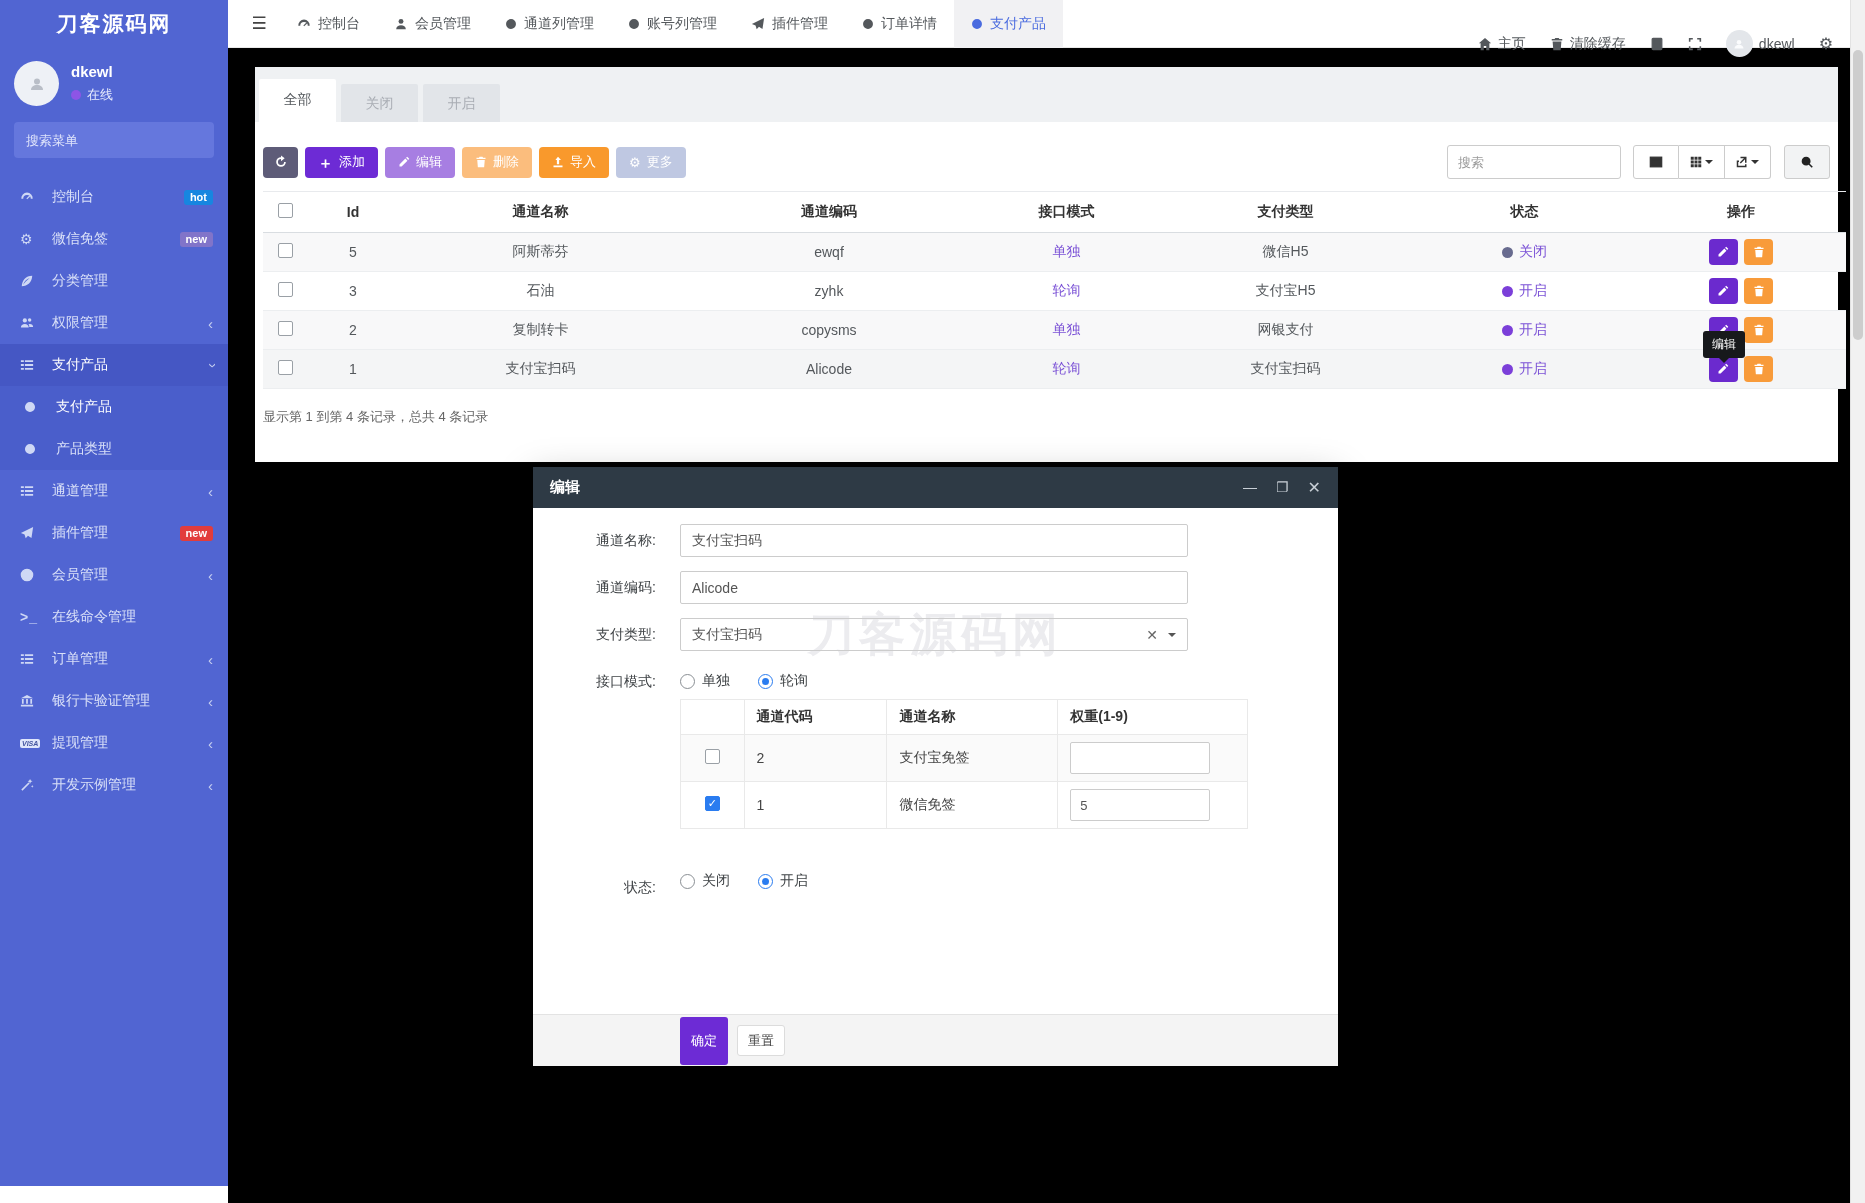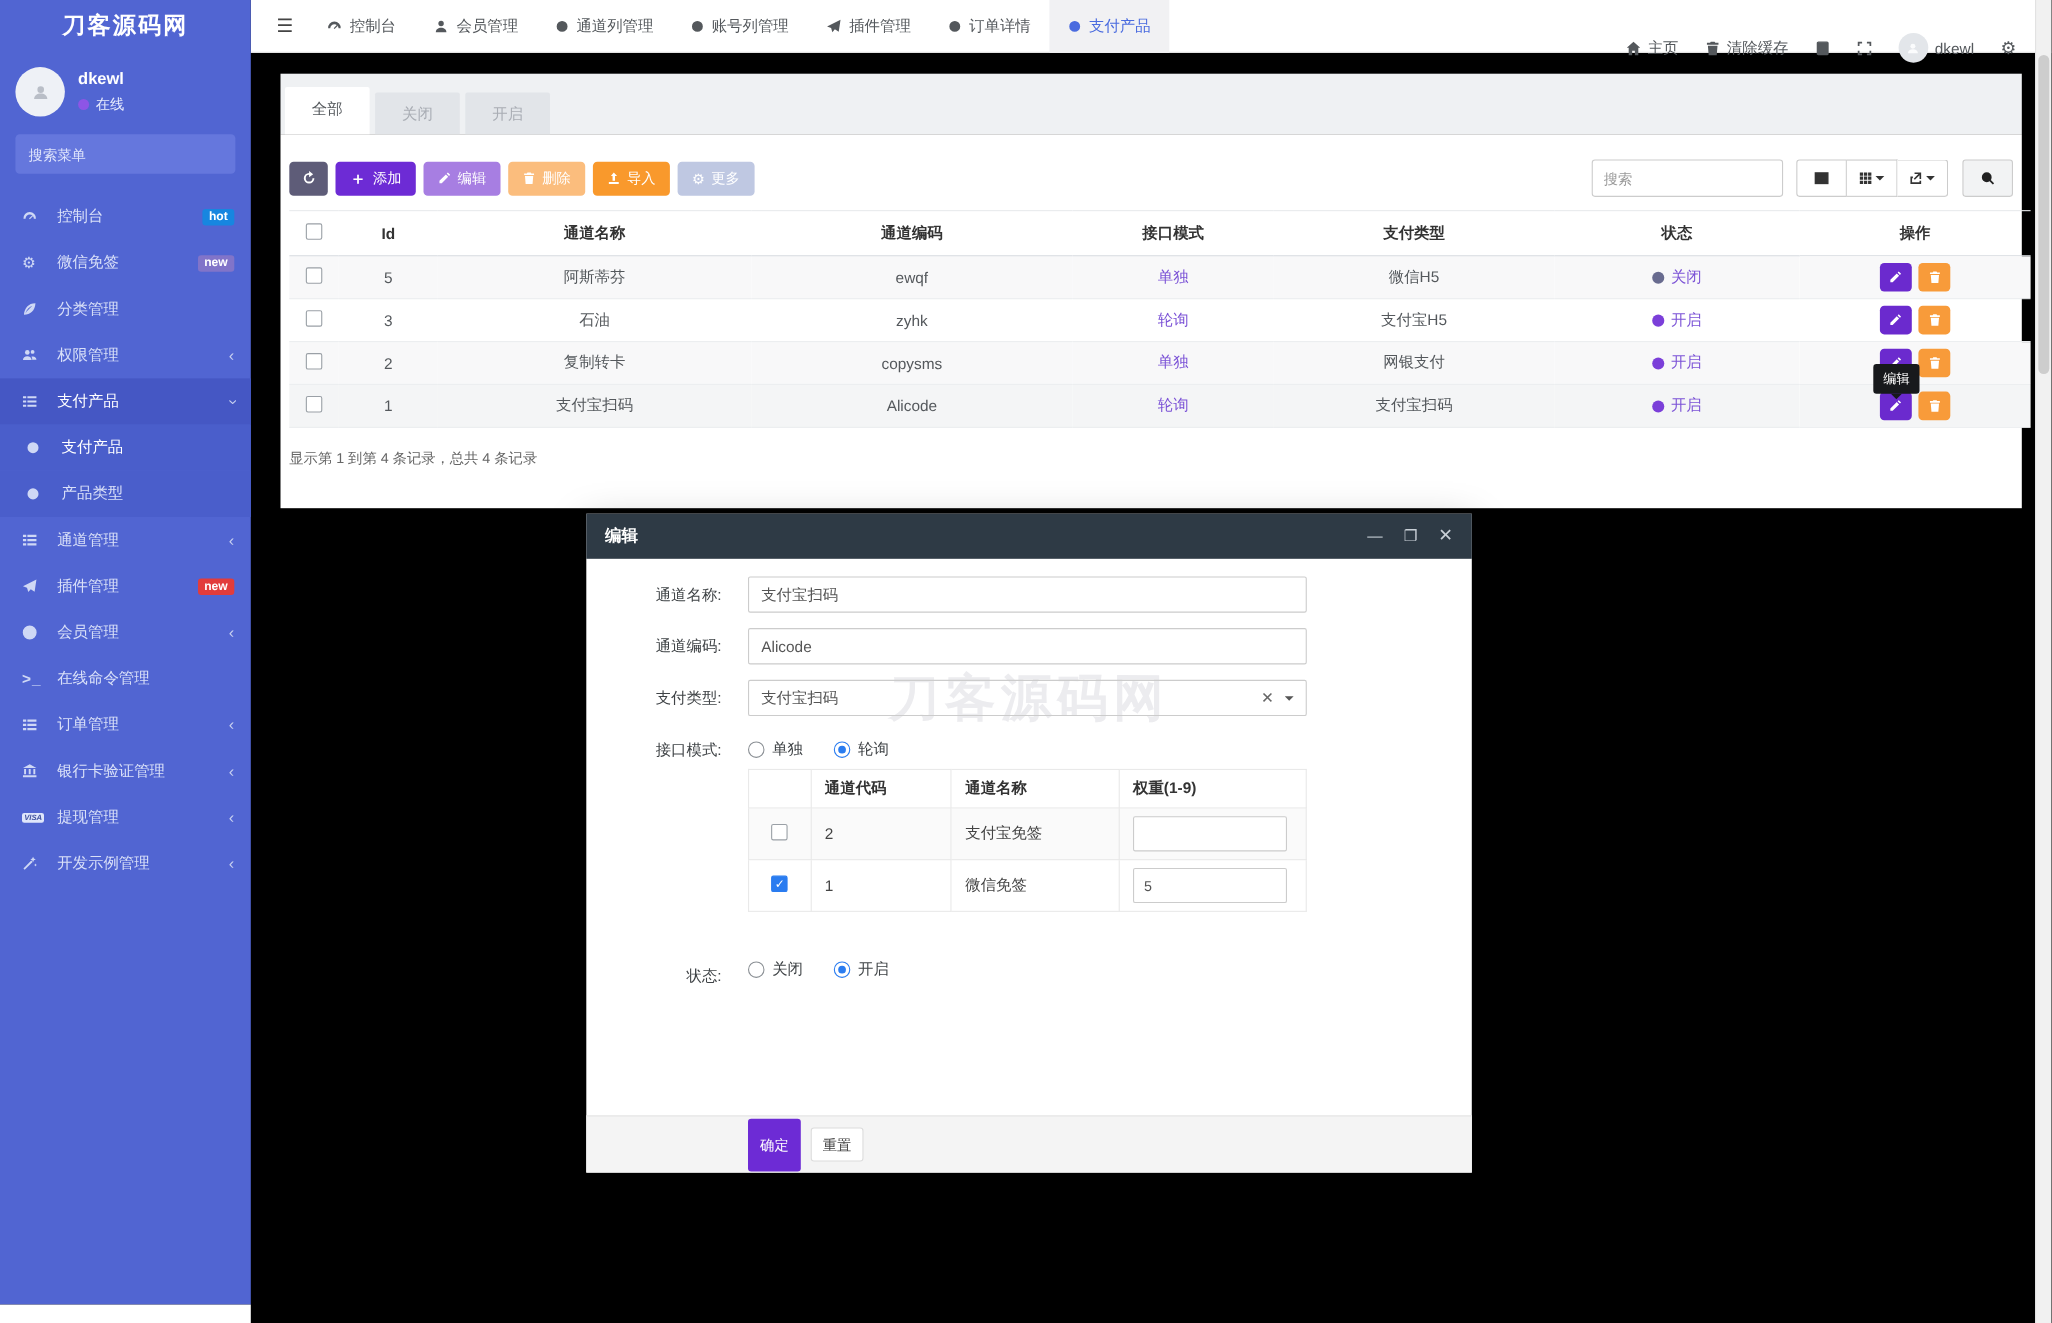--- a/index.html
+++ b/index.html
@@ -110,21 +110,21 @@
   .fselect .clear { margin-left:auto; color:#666; font-size:14px; }
   .fselect .caret { margin-left:10px; border-top-color:#555; }
   .radio-row { display:flex; align-items:center; gap:28px; height:20px; margin-top:6px; }
   .ropt { display:flex; align-items:center; gap:7px; font-size:14px; color:#3f4346; cursor:pointer; }
   .radio { width:15px; height:15px; border-radius:50%; border:1px solid #8a8f94; background:#fff; position:relative; flex-shrink:0; }
   .radio.checked { border-color:#2a7cf0; }
   .radio.checked::after { content:""; position:absolute; left:3px; top:3px; width:7px; height:7px; border-radius:50%; background:#2a7cf0; }
   .cb { width:15px; height:15px; border:1px solid #9aa0a6; border-radius:2px; background:#fff; display:inline-block; position:relative; cursor:pointer; }
   .cb.checked { background:#2a7cf0; border-color:#2a7cf0; }
   .cb.checked::after { content:"\2713"; position:absolute; left:2px; top:0px; color:#fff; font-size:11px; font-weight:bold; }
-  table.sub { width:508px; margin-top:8px; border-collapse:collapse; border:1px solid #e9e9e9; font-size:14px;padding-left:24px; }
+  table.sub { width:568px; margin-top:8px; border-collapse:collapse; border:1px solid #e9e9e9; font-size:14px;padding-left:24px; }
   table.sub th { height:35px; text-align:left; padding-left:12px; color:#333; font-weight:bold; border:1px solid #e9e9e9; }
   table.sub td { height:47px; text-align:left; padding-left:12px; color:#444; border:1px solid #e9e9e9; }
   table.sub td.c { text-align:center; padding-left:0; }
   tr.subrow1 td { background:#fafafa; }
   .winput { width:140px; height:32px; border:1px solid #ccc; border-radius:2px; padding:0 9px; font-size:13px; color:#555; outline:none; }
   .frow.statusrow { margin-top:42px; }
   .modal-footer { height:52px; background:#f4f4f4; border-top:1px solid #e3e3e3; display:flex; align-items:center; padding-left:147px; gap:9px; }
   .btn-ok { min-width:48px; height:48px; background:#6d2bd5; color:#fff; border:none; border-radius:3px; font-size:13px; cursor:pointer; }
   .btn-reset { min-width:48px; height:31px; background:#fff; color:#444; border:1px solid #dcdcdc; border-radius:3px; font-size:13px; cursor:pointer; }
 

